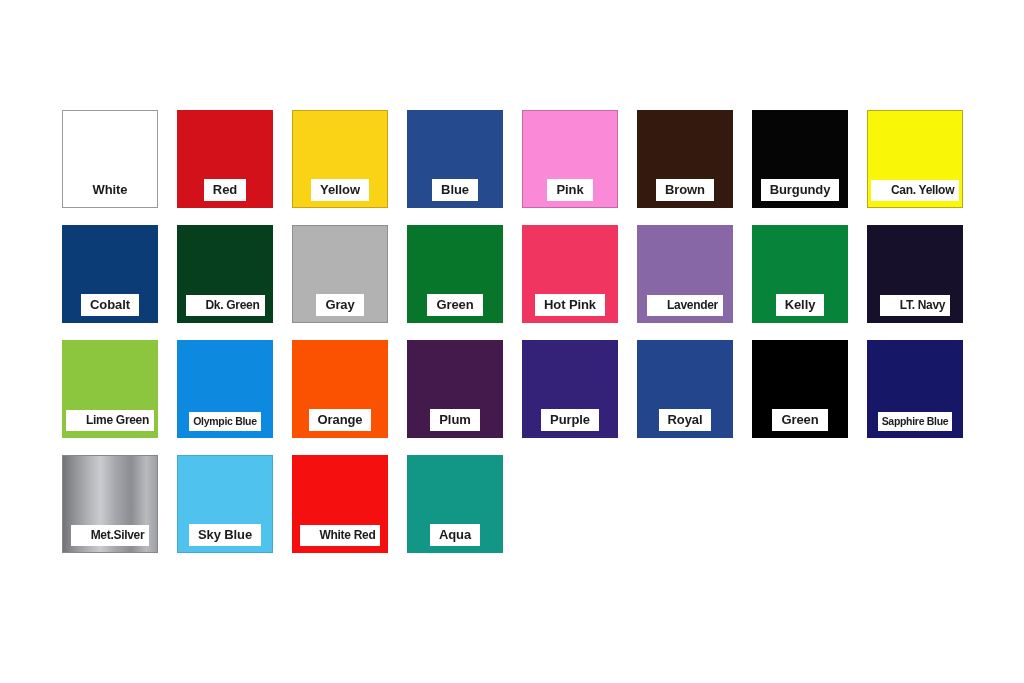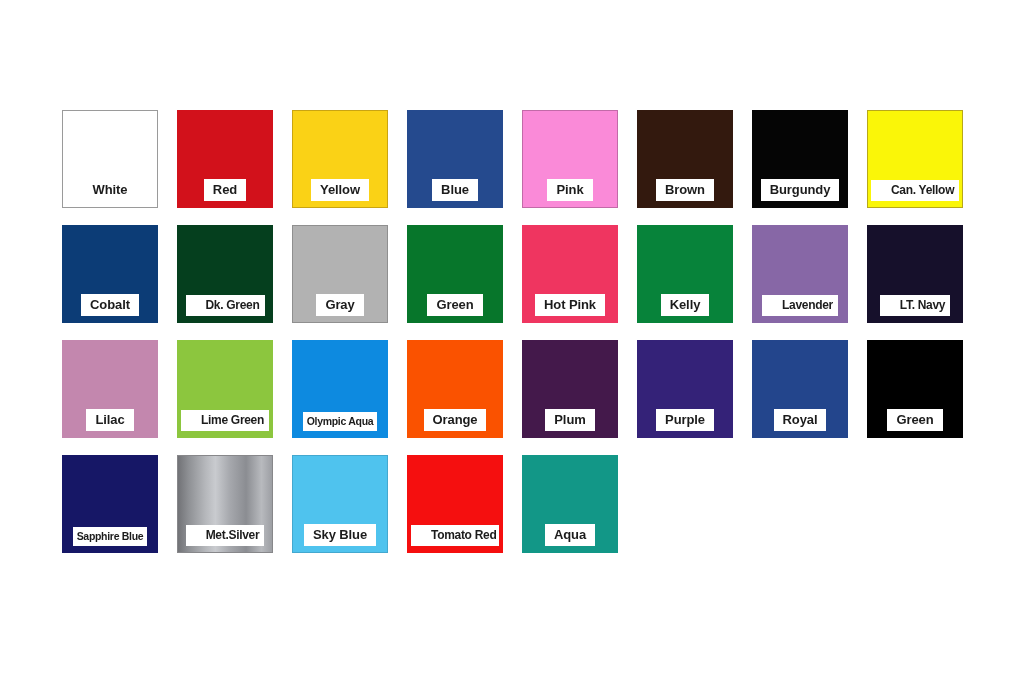--- a/index.html
+++ b/index.html
@@ -138,42 +138,38 @@
       </div>
       <div class="swatch">
         <div class="swatch-fill" style="background: rgb(7, 118, 43); box-shadow: rgb(7, 118, 43) 0px 0px 0px 1px inset;"></div>
         <div class="swatch-label">Green</div>
       </div>
       <div class="swatch">
         <div class="swatch-fill" style="background: rgb(239, 53, 96); box-shadow: rgb(239, 53, 96) 0px 0px 0px 1px inset;"></div>
         <div class="swatch-label">Hot Pink</div>
       </div>
       <div class="swatch">
+        <div class="swatch-fill" style="background: rgb(135, 103, 166); box-shadow: rgb(135, 103, 166) 0px 0px 0px 1px inset;"></div>
+        <div class="swatch-label tight">Lavender</div>
+      </div>
+      <div class="swatch">
         <div class="swatch-fill" style="background: rgb(7, 131, 58); box-shadow: rgb(7, 131, 58) 0px 0px 0px 1px inset;"></div>
         <div class="swatch-label">Kelly</div>
       </div>
       <div class="swatch">
-        <div class="swatch-fill" style="background: rgb(135, 103, 166); box-shadow: rgb(135, 103, 166) 0px 0px 0px 1px inset;"></div>
-        <div class="swatch-label tight">Lavender</div>
-      </div>
-      <div class="swatch">
         <div class="swatch-fill" style="background: rgb(22, 16, 43); box-shadow: rgb(22, 16, 43) 0px 0px 0px 1px inset;"></div>
         <div class="swatch-label tight">LT. Navy</div>
       </div>
       <div class="swatch">
-        <div class="swatch-fill" style="background: rgb(195, 135, 174); box-shadow: rgb(195, 135, 174) 0px 0px 0px 1px inset;"></div>
-        <div class="swatch-label">Lilac</div>
-      </div>
-      <div class="swatch">
         <div class="swatch-fill" style="background: rgb(140, 198, 62); box-shadow: rgb(140, 198, 62) 0px 0px 0px 1px inset;"></div>
         <div class="swatch-label tight">Lime Green</div>
       </div>
       <div class="swatch">
         <div class="swatch-fill" style="background: rgb(13, 138, 224); box-shadow: rgb(13, 138, 224) 0px 0px 0px 1px inset;"></div>
-        <div class="swatch-label xtight">Olympic Aqua</div>
+        <div class="swatch-label xtight">Olympic Blue</div>
       </div>
       <div class="swatch">
         <div class="swatch-fill" style="background: rgb(250, 82, 0); box-shadow: rgb(250, 82, 0) 0px 0px 0px 1px inset;"></div>
         <div class="swatch-label">Orange</div>
       </div>
       <div class="swatch">
         <div class="swatch-fill" style="background: rgb(68, 25, 75); box-shadow: rgb(68, 25, 75) 0px 0px 0px 1px inset;"></div>
         <div class="swatch-label">Plum</div>
       </div>
       <div class="swatch">
@@ -195,20 +191,20 @@
       <div class="swatch">
         <div class="swatch-fill" style="background: linear-gradient(90deg, rgb(111, 112, 116) 0%, rgb(142, 144, 148) 12%, rgb(182, 184, 188) 30%, rgb(201, 203, 207) 40%, rgb(166, 168, 173) 55%, rgb(139, 141, 146) 72%, rgb(184, 186, 190) 88%, rgb(154, 156, 161) 100%); box-shadow: rgb(135, 135, 138) 0px 0px 0px 1px inset;"></div>
         <div class="swatch-label tight">Met.Silver</div>
       </div>
       <div class="swatch">
         <div class="swatch-fill" style="background: rgb(79, 195, 238); box-shadow: rgb(67, 168, 207) 0px 0px 0px 1px inset;"></div>
         <div class="swatch-label">Sky Blue</div>
       </div>
       <div class="swatch">
         <div class="swatch-fill" style="background: rgb(245, 15, 15); box-shadow: rgb(245, 15, 15) 0px 0px 0px 1px inset;"></div>
-        <div class="swatch-label tight">Tomato Red</div>
+        <div class="swatch-label tight">White Red</div>
       </div>
       <div class="swatch">
         <div class="swatch-fill" style="background: rgb(18, 151, 135); box-shadow: rgb(18, 151, 135) 0px 0px 0px 1px inset;"></div>
         <div class="swatch-label">Aqua</div>
       </div>
     </div>
 </div>
 
 </body></html>

